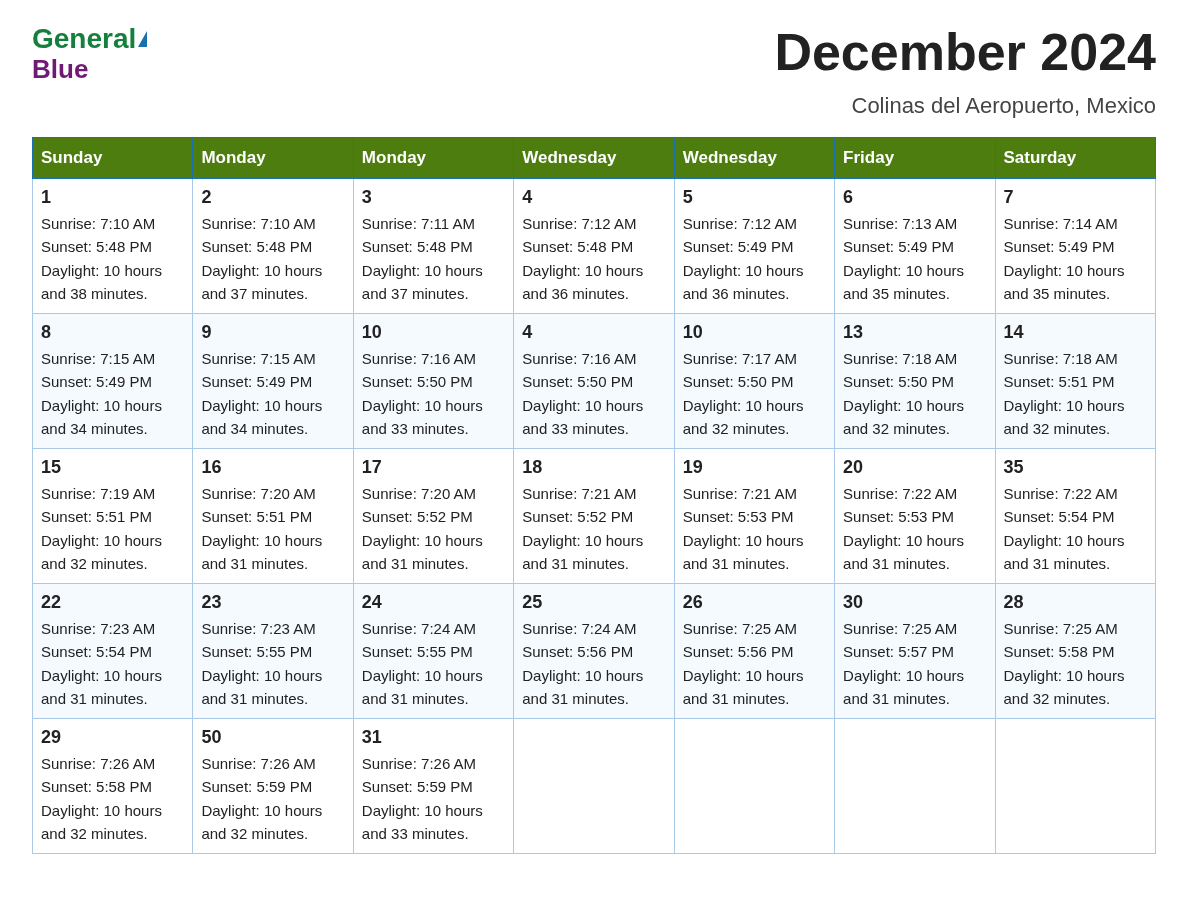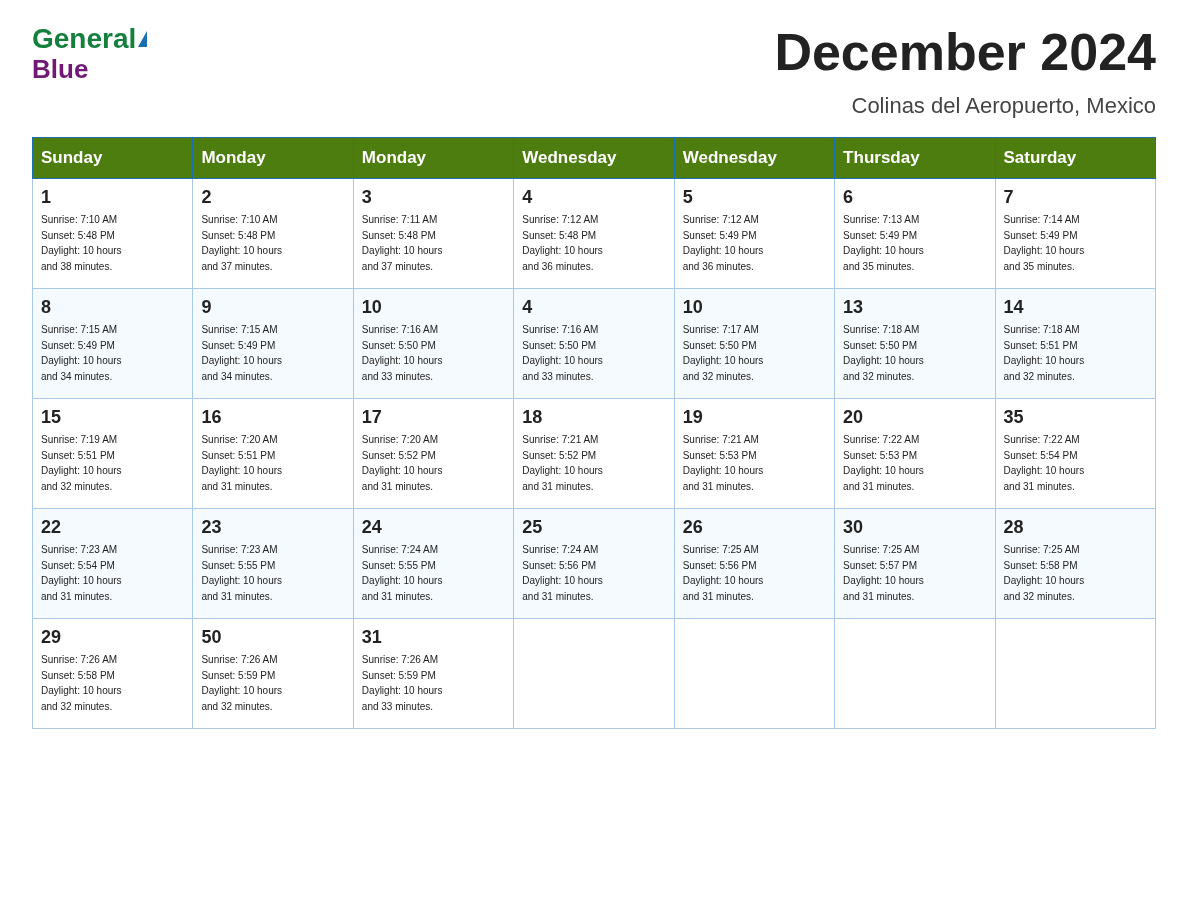--- a/index.html
+++ b/index.html
@@ -83,21 +83,21 @@
       color: #222;
       height: 110px;
     }
     .day-num {
       font-size: 18px;
       font-weight: bold;
       margin-bottom: 4px;
       display: block;
     }
     .day-info {
-      font-size: 10px;
+      font-size: 15px;
       line-height: 1.55;
       color: #222;
     }
     tbody tr:nth-child(odd) td {
       background: #fff;
     }
     tbody tr:nth-child(even) td {
       background: #f5faff;
     }
     .empty-cell {
@@ -124,21 +124,21 @@
 </div>
 
 <table>
   <thead>
     <tr>
     <th>Sunday</th>
         <th>Monday</th>
         <th>Monday</th>
         <th>Wednesday</th>
         <th>Wednesday</th>
-        <th>Thursday</th>
+        <th>Friday</th>
         <th>Saturday</th>
       </tr>
   </thead>
   <tbody id="calendar-body">
   <tr>
         <td>
           <span class="day-num">1</span>
           <div class="day-info">Sunrise: 7:10 AM<br>Sunset: 5:48 PM<br>Daylight: 10 hours<br>and 38 minutes.</div>
         </td>
         <td>

